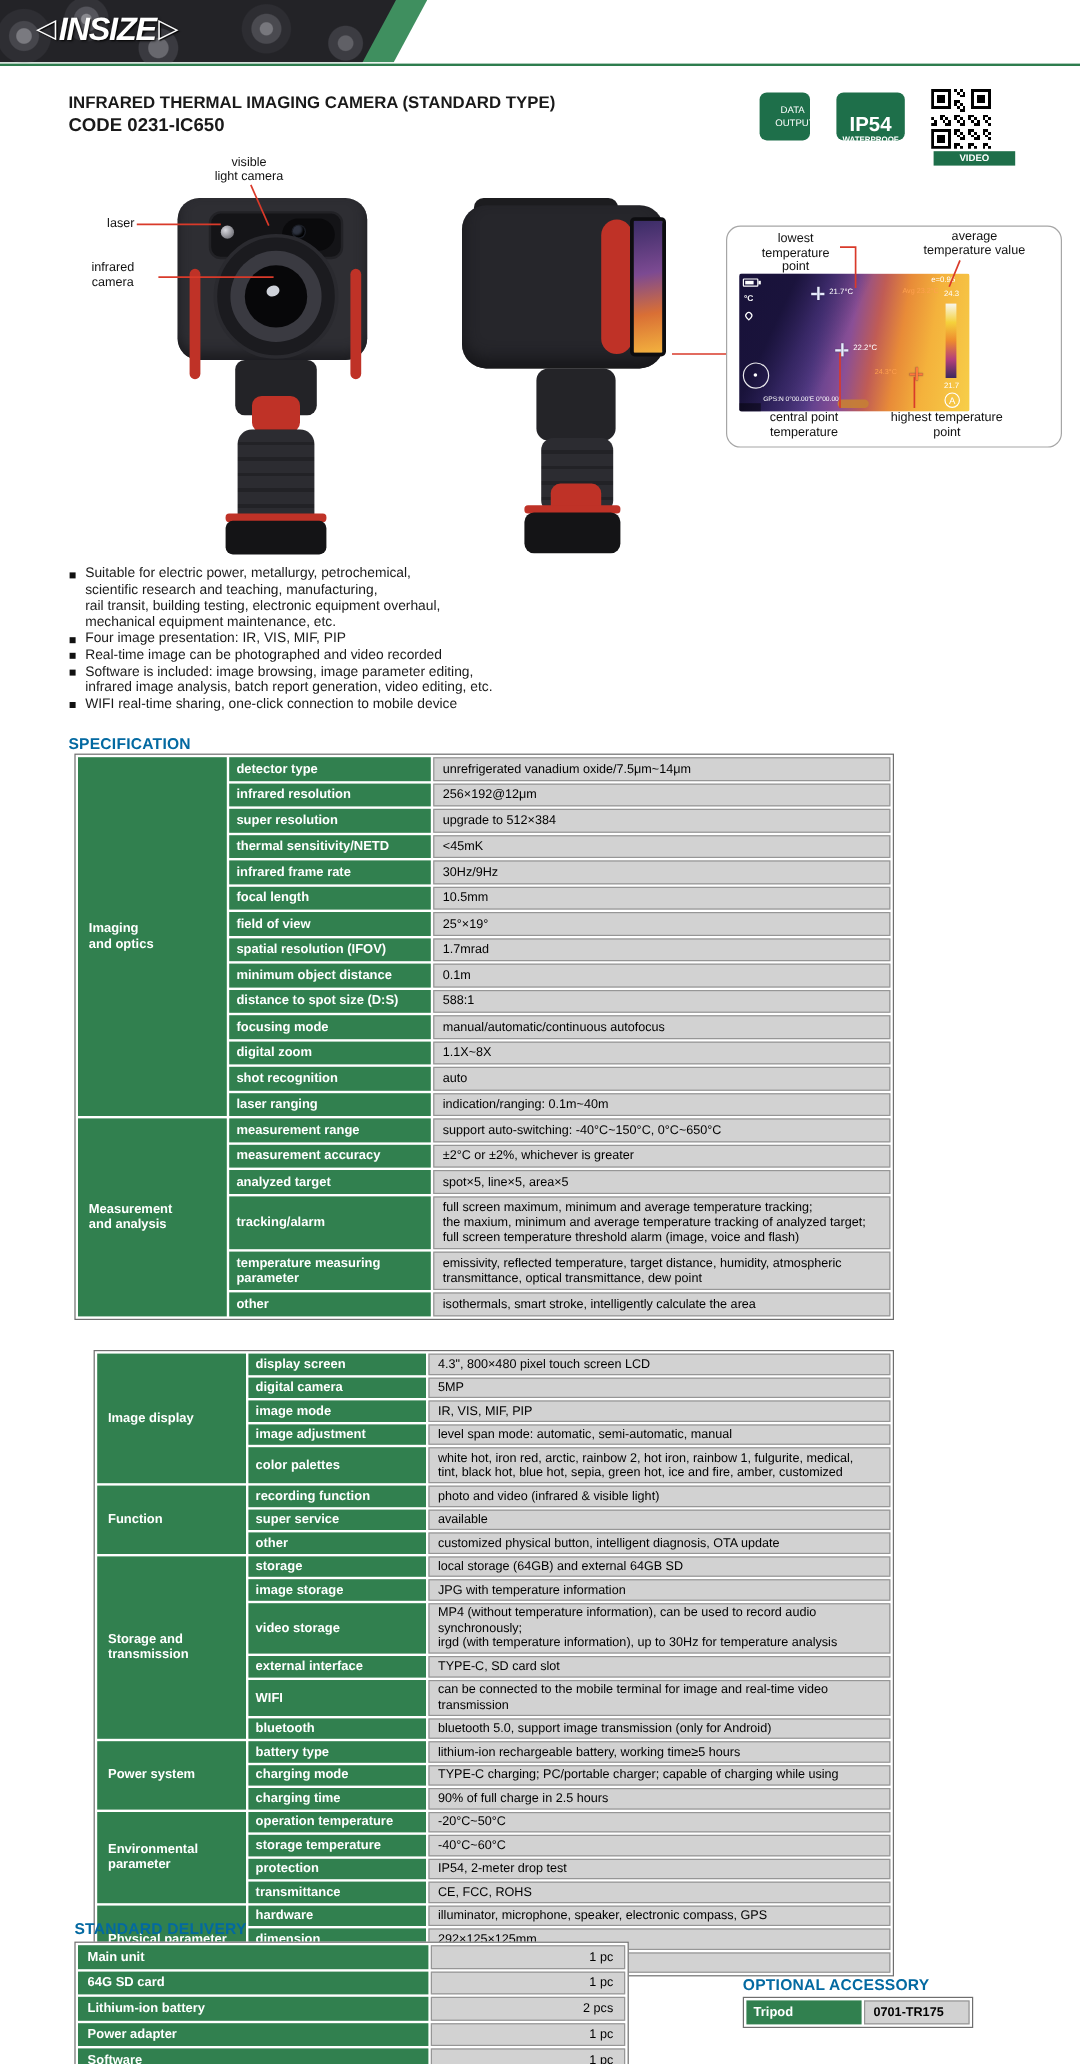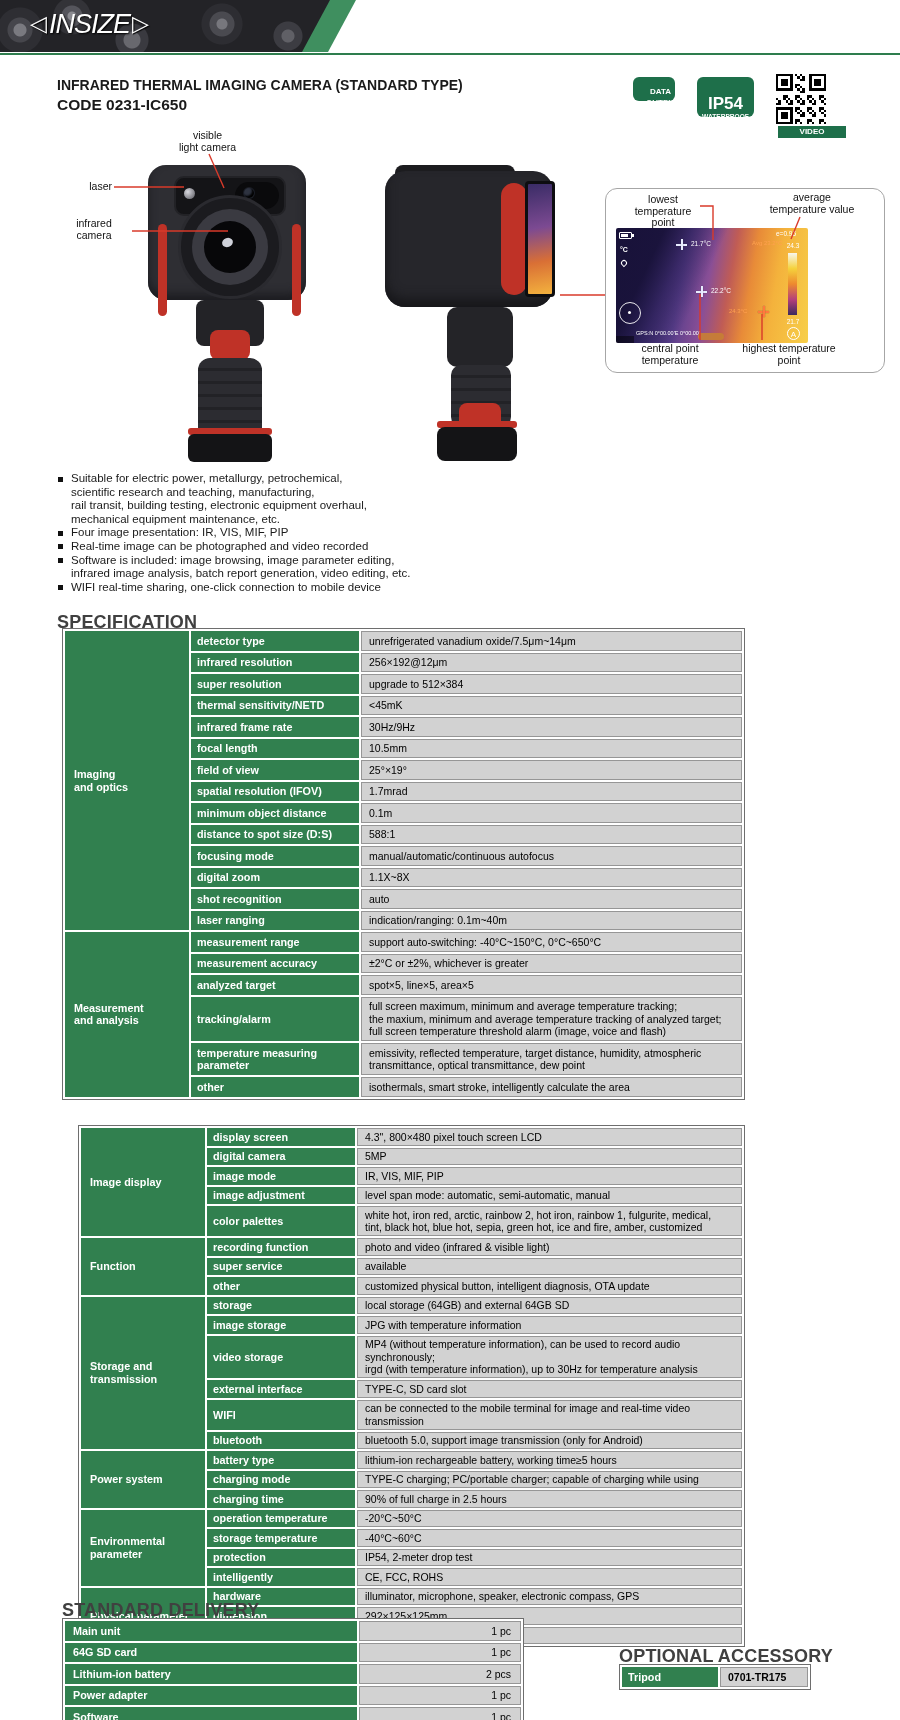--- a/index.html
+++ b/index.html
@@ -21,28 +21,28 @@
     background-image:
       radial-gradient(circle at 20px 30px,#7a7a80 0 6px,#46464c 7px 12px,#2e2e33 13px 22px,transparent 23px),
       radial-gradient(circle at 72px 16px,#8a8a90 0 4px,#55555c 5px 10px,#333338 11px 18px,transparent 19px),
       radial-gradient(circle at 132px 40px,#68686e 0 8px,#3a3a40 9px 16px,transparent 17px),
       radial-gradient(circle at 222px 24px,#77777d 0 5px,#4a4a50 6px 12px,#2d2d32 13px 20px,transparent 21px),
       radial-gradient(circle at 288px 36px,#606066 0 6px,#3c3c42 7px 14px,transparent 15px);
     clip-path:polygon(0 0,100% 0,calc(100% - 28px) 100%,0 100%);}
   .hero-rule{position:absolute;left:0;top:53px;width:900px;height:2px;background:#2e7d4e;}
   .logo{position:absolute;left:30px;top:9px;display:flex;align-items:center;gap:2px;}
   .logo .arr{color:#fff;font-size:22px;line-height:30px;text-shadow:1px 1px 1px #000;}
-  .logo .word{color:#fff;font-weight:normal;font-style:italic;font-size:27px;line-height:30px;letter-spacing:-1px;text-shadow:1px 1px 2px #000;}
+  .logo .word{color:#fff;font-weight:bold;font-style:italic;font-size:27px;line-height:30px;letter-spacing:-1px;text-shadow:1px 1px 2px #000;}
 
   
   .title{position:absolute;left:57px;top:76px;}
   .title .l1{font-size:14px;font-weight:bold;line-height:19px;}
   .title .l2{font-size:15.5px;font-weight:bold;line-height:19px;}
   .badge{position:absolute;border-radius:6px;background:var(--dkgreen);color:#fff;text-align:center;}
-  .badge.dout{left:633px;top:77px;width:42px;height:24px;padding-top:9px;font-size:8px;font-weight:bold;line-height:11px;white-space:pre-line;padding-left:13px;}
+  .badge.dout{left:633px;top:77px;width:42px;height:40px;padding-top:9px;font-size:8px;font-weight:normal;line-height:11px;white-space:pre-line;padding-left:13px;}
   .badge.ip54{left:697px;top:77px;width:57px;height:40px;padding-top:4px;}
   .badge.ip54 .big{font-size:17px;font-weight:bold;line-height:18px;margin-top:14px;}
   .badge.ip54 .small{font-size:6.6px;font-weight:bold;line-height:8px;}
   .qrbox{position:absolute;left:776px;top:74px;width:50px;height:50px;background:#fff;}
   .qrbox svg{width:50px;height:50px;display:block;}
   .videobar{position:absolute;left:778px;top:126px;width:68px;height:12px;background:var(--dkgreen);
     color:#fff;font-size:8px;font-weight:bold;text-align:center;line-height:12px;}
 
   
   .diagram{position:absolute;left:0;top:128px;width:900px;height:345px;}
@@ -116,21 +116,21 @@
   .cross.orange::before,.cross.orange::after{background:#ff7a3c;}
   .colorbar{left:172px;top:25px;width:9px;height:62px;background:linear-gradient(#f8f6ee,#f5d23c 25%,#ee8a2e 50%,#b4407a 75%,#3c2a5e);}
   .auto-badge{left:171px;top:99px;width:13px;height:13px;border:1px solid #fff;border-radius:50%;color:#fff;font-size:8px;line-height:13px;text-align:center;}
 
   
   .features{position:absolute;left:57px;top:472px;width:470px;}
   .features li{position:relative;list-style:none;padding-left:14px;font-size:11.5px;line-height:13.6px;white-space:pre-line;}
   .features li::before{content:"";position:absolute;left:1px;top:4.5px;width:5px;height:5px;background:#111;}
 
   
-  .sec-h{position:absolute;font-size:18px;font-weight:bold;color:#404040;letter-spacing:.2px;}
+  .sec-h{position:absolute;font-size:13px;font-weight:bold;color:#0369a1;letter-spacing:.2px;}
 
   
   .tblwrap{position:absolute;background:#fff;border:1px solid #6e6e6e;}
   table.spec{border-collapse:separate;border-spacing:2px;width:100%;table-layout:fixed;}
   .spec th.cat{background:var(--green);color:#fff;font-weight:bold;text-align:left;vertical-align:middle;
     padding:2px 4px 2px 9px;font-size:10.8px;line-height:12.5px;white-space:pre-line;}
   .spec td.lbl{background:var(--green);color:#fff;font-weight:bold;text-align:left;vertical-align:middle;
     padding:2.5px 6px;font-size:10.8px;line-height:12px;white-space:pre-line;}
   .spec td.val{background:var(--gray);border:1px solid #969696;color:#000;vertical-align:middle;
     padding:2.5px 7px;font-size:10.5px;line-height:12.5px;white-space:pre-line;}
@@ -557,21 +557,21 @@
           </tr>
           <tr>
             <td class="lbl">storage temperature</td>
             <td class="val">-40°C~60°C</td>
           </tr>
           <tr>
             <td class="lbl">protection</td>
             <td class="val">IP54, 2-meter drop test</td>
           </tr>
           <tr>
-            <td class="lbl">intelligently</td>
+            <td class="lbl">transmittance</td>
             <td class="val">CE, FCC, ROHS</td>
           </tr>
           <tr>
             <th class="cat" rowspan="3">Physical parameter</th>
             <td class="lbl">hardware</td>
             <td class="val">illuminator, microphone, speaker, electronic compass, GPS</td>
           </tr>
           <tr>
             <td class="lbl">dimension</td>
             <td class="val">292×125×125mm</td>

